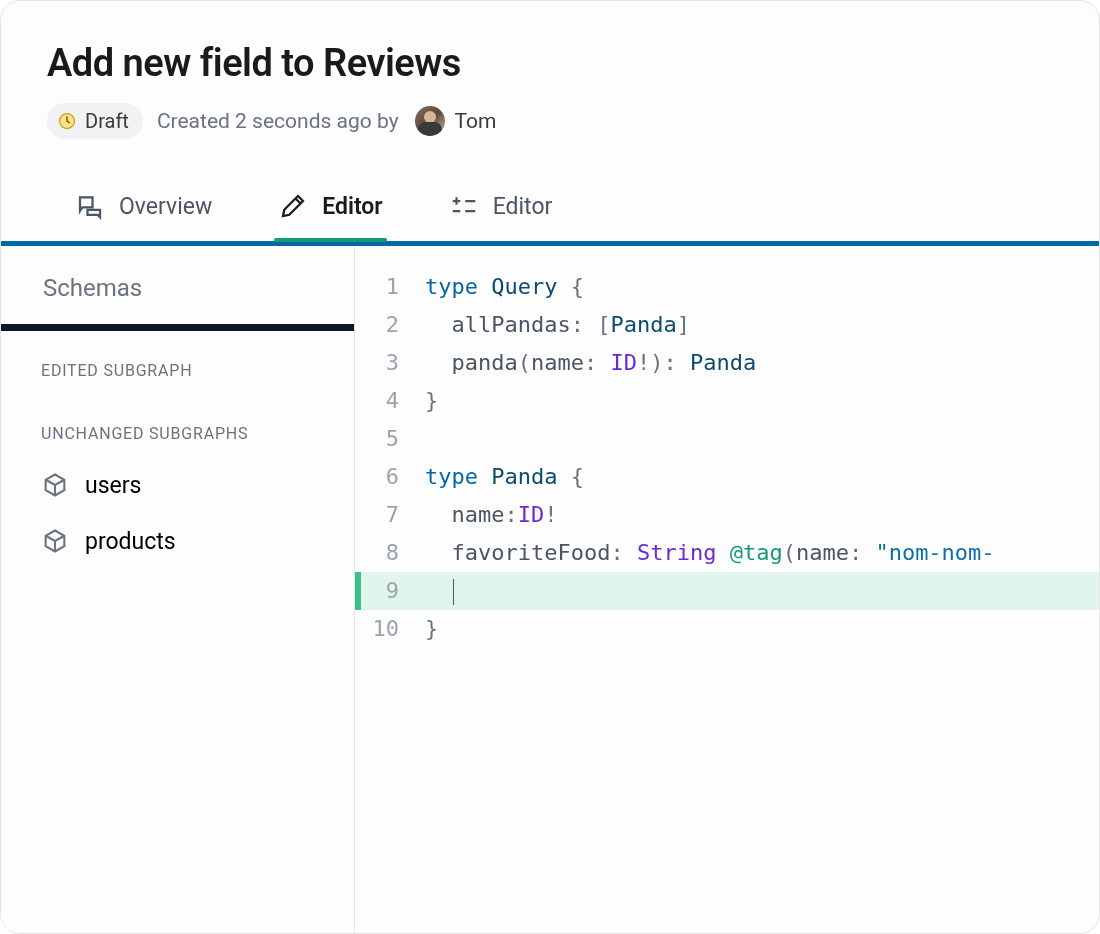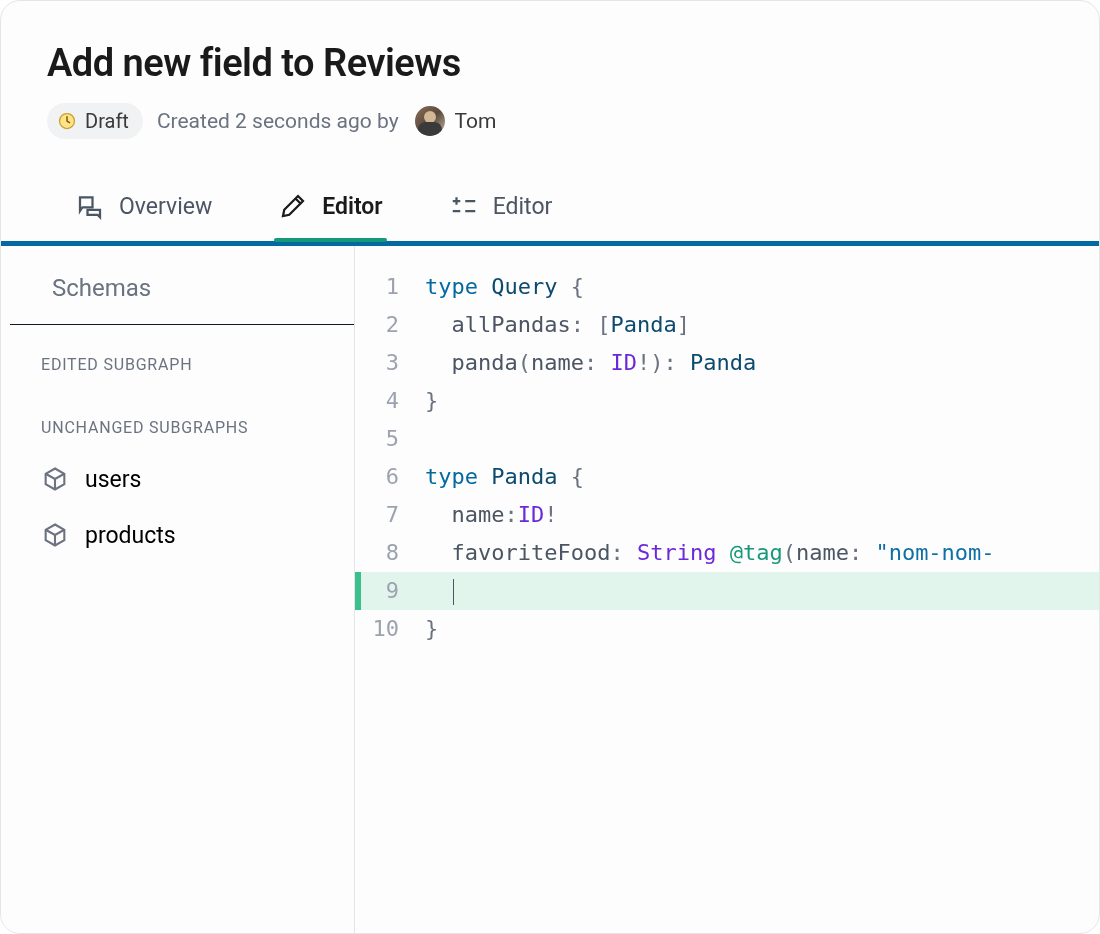--- a/index.html
+++ b/index.html
@@ -119,22 +119,21 @@
   .sidebar {
     width: 354px;
     border-right: 1px solid #e5e5e5;
     padding: 24px 0 0 0;
     background: #fdfdfd;
   }
   .schemas-title {
     font-size: 24px;
     color: #6b7280;
     padding: 4px 42px 22px 42px;
-    border-bottom: 1px solid #0f172a;
-    margin-left: 9px;
+    border-bottom: 7px solid #0f172a;
   }
   .group-label {
     font-size: 16px;
     letter-spacing: 0.8px;
     color: #6b7280;
     padding: 30px 40px 14px 40px;
     text-transform: uppercase;
   }
   .schema-item {
     display: flex;

